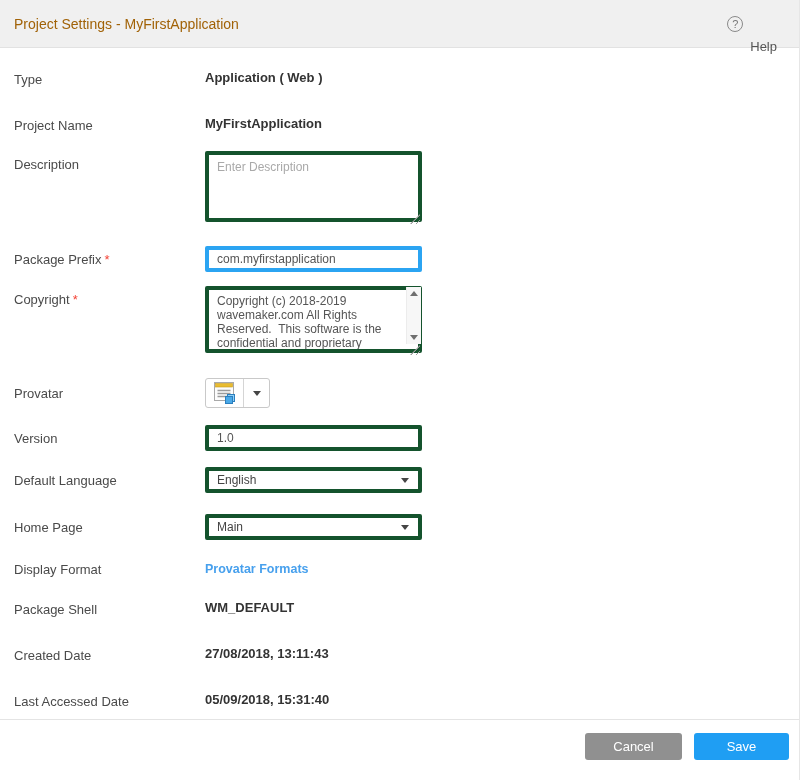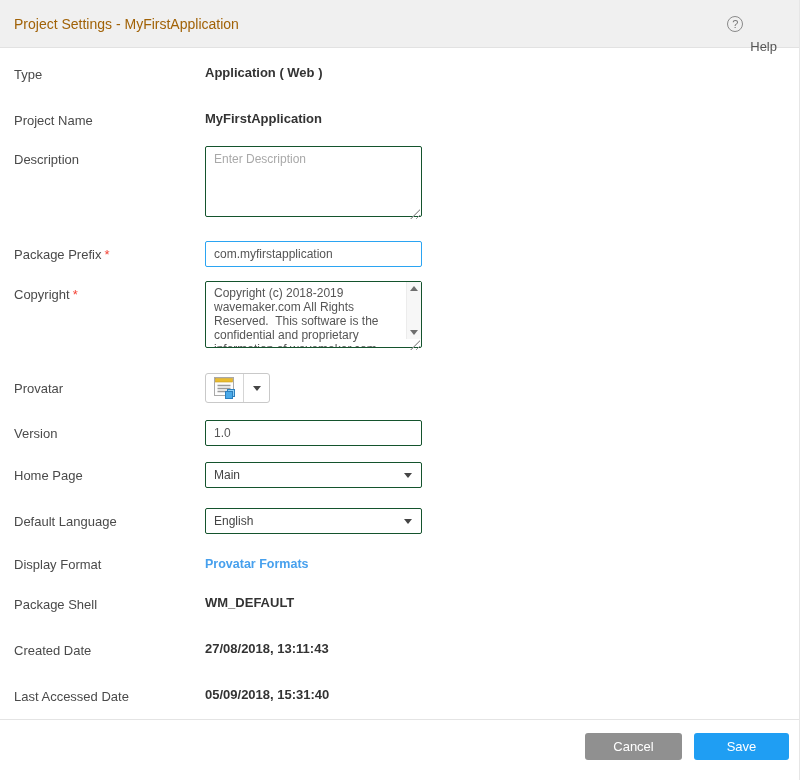--- a/index.html
+++ b/index.html
@@ -18,31 +18,31 @@
   }
   .title { font-size:14px; color:#a16207; }
   .help-btn { display:flex; align-items:center; gap:7px; cursor:pointer; }
   .help-icon {
     width:16px; height:16px; border:1px solid #8a8a8a; border-radius:50%;
     color:#777; font-size:11px; line-height:14px; text-align:center; display:inline-block;
   }
   .help-label { font-size:13px; color:#555;margin-top:45px; }
 
   
-  .form { padding:17px 0 0 14px; }
+  .form { padding:22px 0 0 14px; }
   .row { display:flex; align-items:flex-start; }
   .row.center { align-items:center; }
   .label-col { width:191px; flex:0 0 191px; }
   .label { font-size:13px; color:#4a4a4a; }
   .req { color:#f44336; margin-left:3px; font-size:13px; }
   .value { font-size:13px; font-weight:700; color:#333; }
   .pad-label { padding-top:6px; display:inline-block; }
 
   input[type=text], textarea, .select {
-    width:217px; border:1px solid #14532d; border-radius:2px; background:#fff;
+    width:217px; border:4px solid #14532d; border-radius:2px; background:#fff;
     font-family:"Liberation Sans","DejaVu Sans",sans-serif;
     font-size:12px; color:#555;
   }
   input[type=text] { height:26px; padding:0 8px; outline:none; }
   input.focused { border-color:#2ba4f2; }
   textarea { resize:none; outline:none; overflow:hidden; }
   textarea::placeholder { color:#a9a9a9; }
 
   .ta-wrap { position:relative; width:217px; }
   .ta-desc { height:71px; padding:5px 8px; }
@@ -159,36 +159,36 @@
           <span class="caret"></span>
         </span>
       </span>
     </div>
 
     <div class="row center mb16">
       <div class="label-col"><span class="label">Version</span></div>
       <input type="text" value="1.0" style="">
     </div>
 
+    <div class="row center mb21">
+      <div class="label-col"><span class="label">Default Language</span></div>
+      <div class="select">
+        <span>English</span>
+        <span class="caret"></span>
+      </div>
+    </div>
+
     <div class="row center mb20">
       <div class="label-col"><span class="label">Home Page</span></div>
       <div class="select">
         <span>Main</span>
         <span class="caret"></span>
       </div>
     </div>
 
-    <div class="row center mb21">
-      <div class="label-col"><span class="label">Default Language</span></div>
-      <div class="select">
-        <span>English</span>
-        <span class="caret"></span>
-      </div>
-    </div>
-
     <div class="row mb25">
       <div class="label-col"><span class="label">Display Format</span></div>
       <a class="link">Provatar Formats</a>
     </div>
 
     <div class="row mb28">
       <div class="label-col"><span class="label">Package Shell</span></div>
       <span class="value">WM_DEFAULT</span>
     </div>
 

